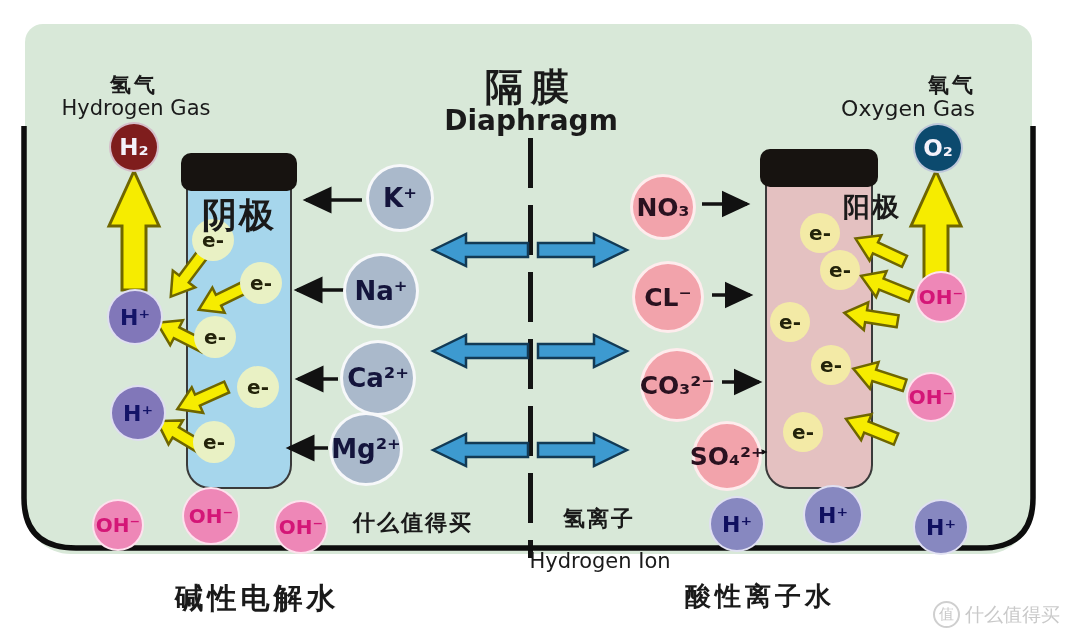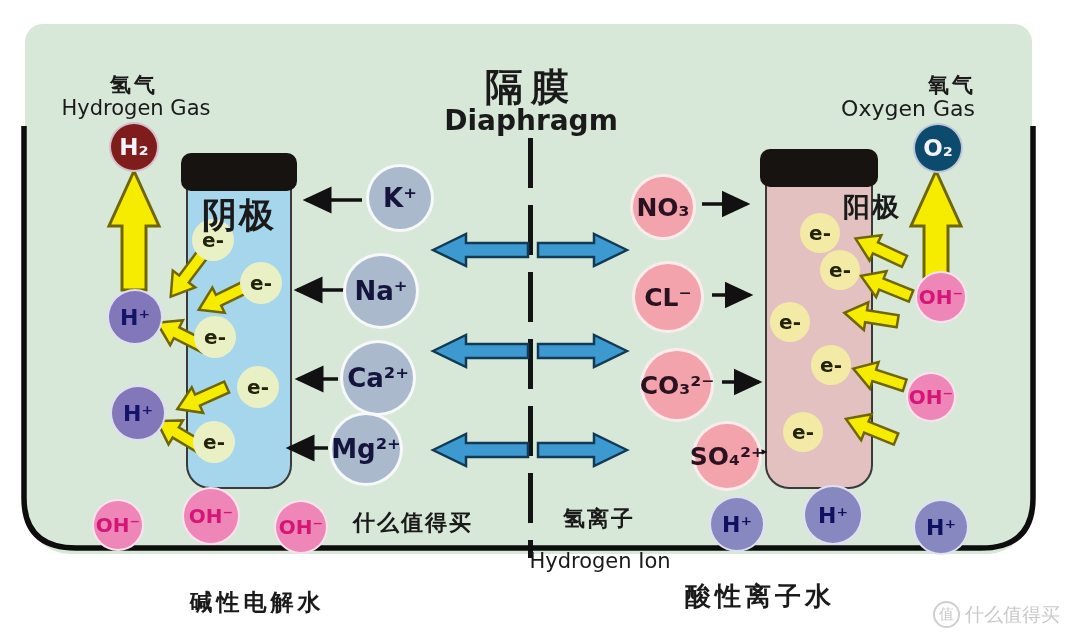--- a/index.html
+++ b/index.html
@@ -232,21 +232,21 @@
   <div class="lbl" style="left:908px;top:96px;font-size:22px;">Oxygen Gas</div>
 
   <div class="lbl cn" style="left:239px;top:192px;font-size:35px;letter-spacing:2px;">阴极</div>
   <div class="lbl cn" style="left:872px;top:189px;font-size:27px;letter-spacing:2px;text-align:right;">阳极</div>
 
   <div class="lbl cn" style="left:413px;top:508px;font-size:22px;letter-spacing:2px;">什么值得买</div>
 
   <div class="lbl cn" style="left:599px;top:504px;font-size:22px;letter-spacing:2px;">氢离子</div>
   <div class="lbl" style="left:600px;top:549px;font-size:21px;">Hydrogen Ion</div>
 
-  <div class="lbl cn" style="left:257px;top:579px;font-size:23px;letter-spacing:4px;margin-top:8px;">碱性电解水</div>
+  <div class="lbl cn" style="left:257px;top:579px;font-size:29px;letter-spacing:4px;">碱性电解水</div>
   <div class="lbl cn" style="left:760px;top:579px;font-size:26px;letter-spacing:4px;">酸性离子水</div>
 
   <div class="watermark">
     <span class="wm-badge">值</span>
     <span>什么值得买</span>
   </div>
 
 </div>
 
 </body></html>

